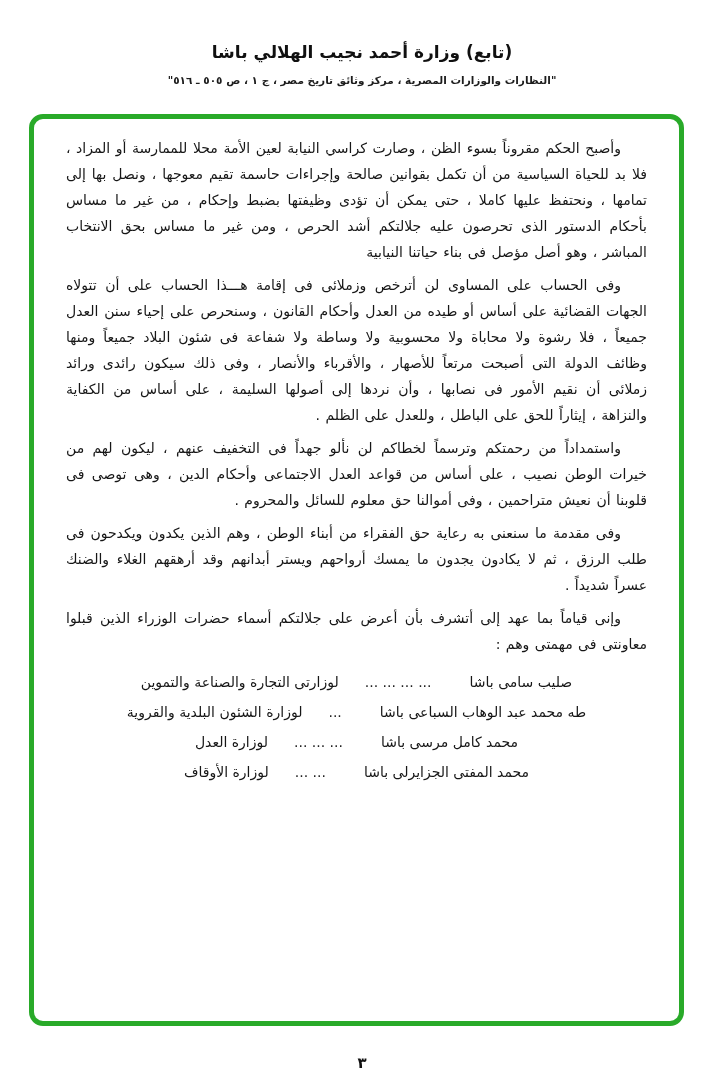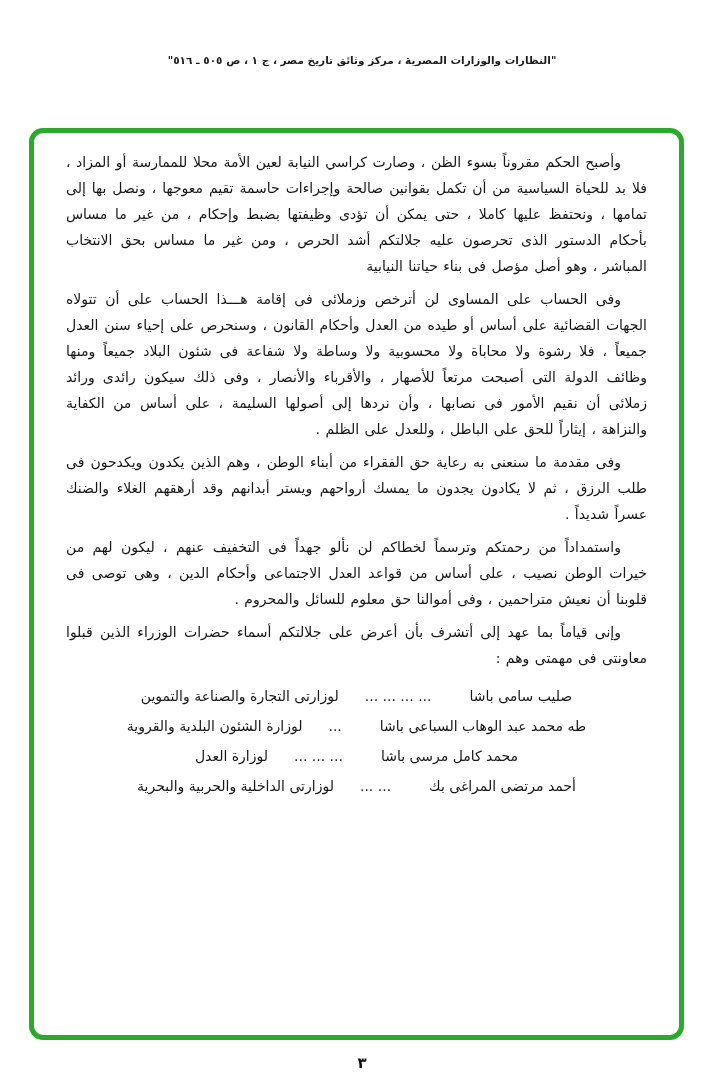--- a/index.html
+++ b/index.html
@@ -22,21 +22,21 @@
     letter-spacing:0.3px;
   }
   .doc-subtitle{
     margin-top:12px;
     font-size:10.5px;
     font-weight:bold;
     color:#1c1c1c;
   }
   .green-frame{
     position:absolute;
-    left:29px;top:128px;
+    left:29px;top:114px;
     width:655px;height:912px;
     border:5px solid #29aa29;
     border-radius:14px;
     box-sizing:border-box;
     overflow:hidden;
     background:#ffffff;
   }
   .frame-inner{
     direction:rtl;
     padding:16px 32px 10px 32px;
@@ -75,34 +75,35 @@
     text-align:center;
     font-size:15px;
     font-weight:bold;
     color:#101010;
   }
 </style>
 </head>
 <body>
 
 <div class="page-header">
+  <div class="doc-title">(تابع) وزارة أحمد نجيب الهلالي باشا</div>
   <div class="doc-subtitle">"النظارات والوزارات المصرية ، مركز وثائق تاريخ مصر ، ج ١ ، ص ٥٠٥ ـ ٥١٦"</div>
 </div>
 
 <div class="green-frame">
   <div class="frame-inner">
     <div id="paragraphs">
         <div class="para">وأصبح الحكم مقروناً بسوء الظن ، وصارت كراسي النيابة لعين الأمة محلا للممارسة أو المزاد ، فلا بد للحياة السياسية من أن تكمل بقوانين صالحة وإجراءات حاسمة تقيم معوجها ، ونصل بها إلى تمامها ، ونحتفظ عليها كاملا ، حتى يمكن أن تؤدى وظيفتها بضبط وإحكام ، من غير ما مساس بأحكام الدستور الذى تحرصون عليه جلالتكم أشد الحرص ، ومن غير ما مساس بحق الانتخاب المباشر ، وهو أصل مؤصل فى بناء حياتنا النيابية</div>
         <div class="para">وفى الحساب على المساوى لن أترخص وزملائى فى إقامة هـــذا الحساب على أن تتولاه الجهات القضائية على أساس أو طيده من العدل وأحكام القانون ، وسنحرص على إحياء سنن العدل جميعاً ، فلا رشوة ولا محاباة ولا محسوبية ولا وساطة ولا شفاعة فى شئون البلاد جميعاً ومنها وظائف الدولة التى أصبحت مرتعاً للأصهار ، والأقرباء والأنصار ، وفى ذلك سيكون رائدى ورائد زملائى أن نقيم الأمور فى نصابها ، وأن نردها إلى أصولها السليمة ، على أساس من الكفاية والنزاهة ، إيثاراً للحق على الباطل ، وللعدل على الظلم .</div>
+        <div class="para">واستمداداً من رحمتكم وترسماً لخطاكم لن نألو جهداً فى التخفيف عنهم ، ليكون لهم من خيرات الوطن نصيب ، على أساس من قواعد العدل الاجتماعى وأحكام الدين ، وهى توصى فى قلوبنا أن نعيش متراحمين ، وفى أموالنا حق معلوم للسائل والمحروم .</div>
         <div class="para">وفى مقدمة ما سنعنى به رعاية حق الفقراء من أبناء الوطن ، وهم الذين يكدون ويكدحون فى طلب الرزق ، ثم لا يكادون يجدون ما يمسك أرواحهم ويستر أبدانهم وقد أرهقهم الغلاء والضنك عسراً شديداً .</div>
-        <div class="para">واستمداداً من رحمتكم وترسماً لخطاكم لن نألو جهداً فى التخفيف عنهم ، ليكون لهم من خيرات الوطن نصيب ، على أساس من قواعد العدل الاجتماعى وأحكام الدين ، وهى توصى فى قلوبنا أن نعيش متراحمين ، وفى أموالنا حق معلوم للسائل والمحروم .</div>
         <div class="para">وإنى قياماً بما عهد إلى أتشرف بأن أعرض على جلالتكم أسماء حضرات الوزراء الذين قبلوا معاونتى فى مهمتى وهم :</div>
       </div>
     <div id="ministers" class="ministers">
         <div class="minister-row"><span class="m-name">صليب سامى باشا</span><span class="m-dots">... ... ... ...</span><span class="m-ministry">لوزارتى التجارة والصناعة والتموين</span></div>
         <div class="minister-row"><span class="m-name">طه محمد عبد الوهاب السباعى باشا</span><span class="m-dots">...</span><span class="m-ministry">لوزارة الشئون البلدية والقروية</span></div>
         <div class="minister-row"><span class="m-name">محمد كامل مرسى باشا</span><span class="m-dots">... ... ...</span><span class="m-ministry">لوزارة العدل</span></div>
-        <div class="minister-row"><span class="m-name">أحمد مرتضى المراغى بك</span><span class="m-dots">... ...</span><span class="m-ministry">لوزارتى الداخلية والحربية والبحرية</span></div>
+        <div class="minister-row"><span class="m-name">محمد المفتى الجزايرلى باشا</span><span class="m-dots">... ...</span><span class="m-ministry">لوزارة الأوقاف</span></div>
       </div>
   </div>
 </div>
 
 <div class="page-number">٣</div>
 
 </body></html>

